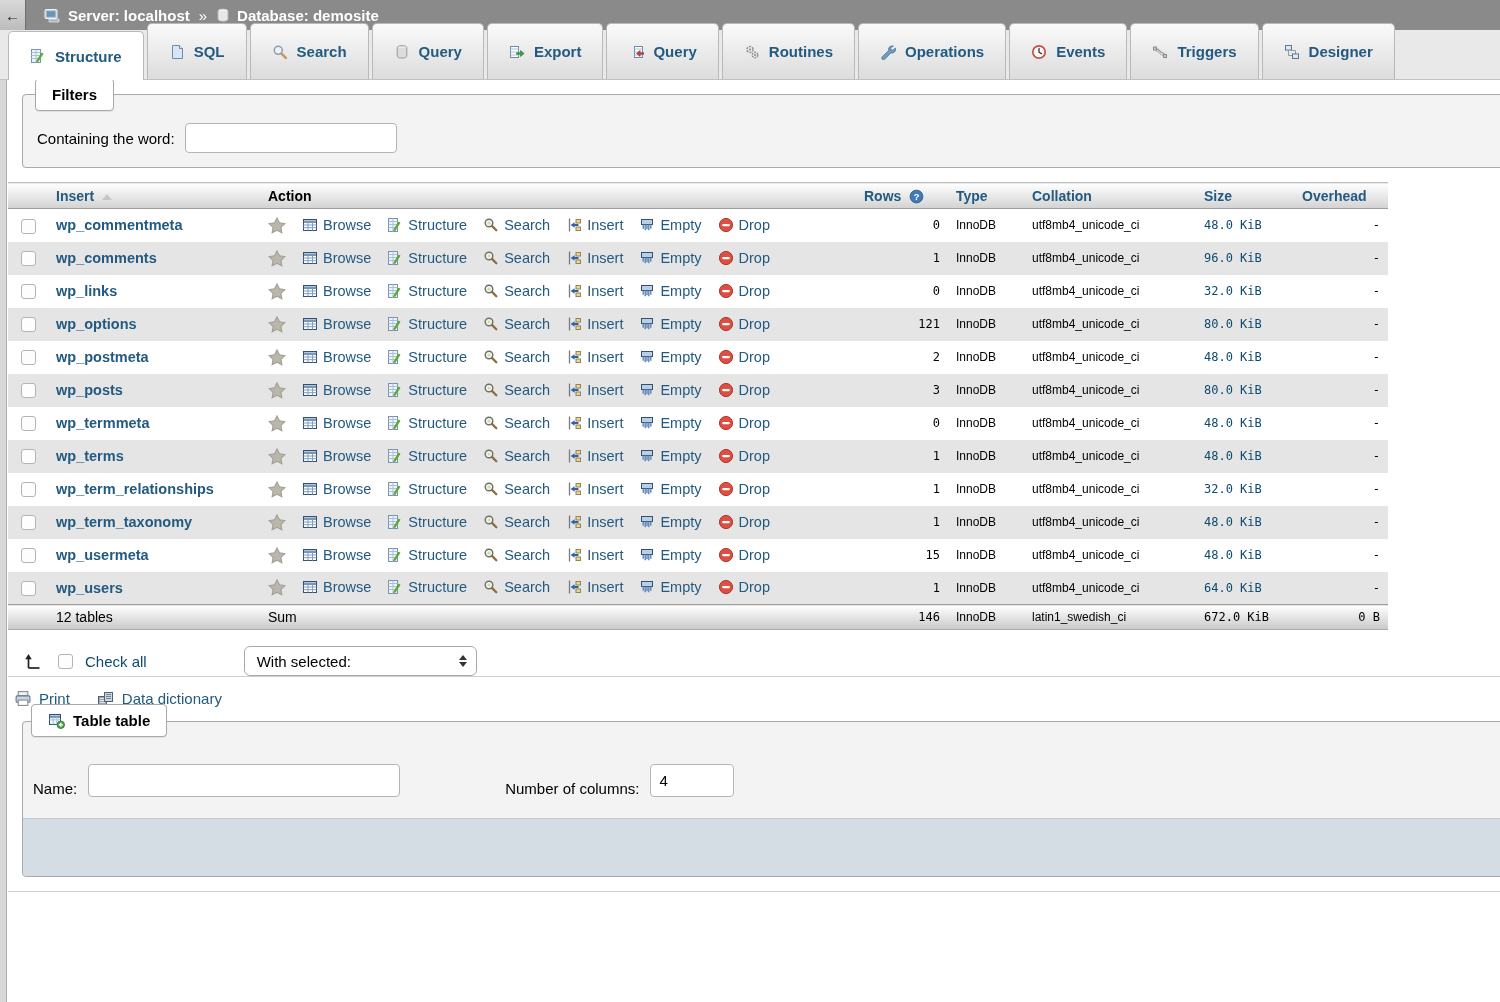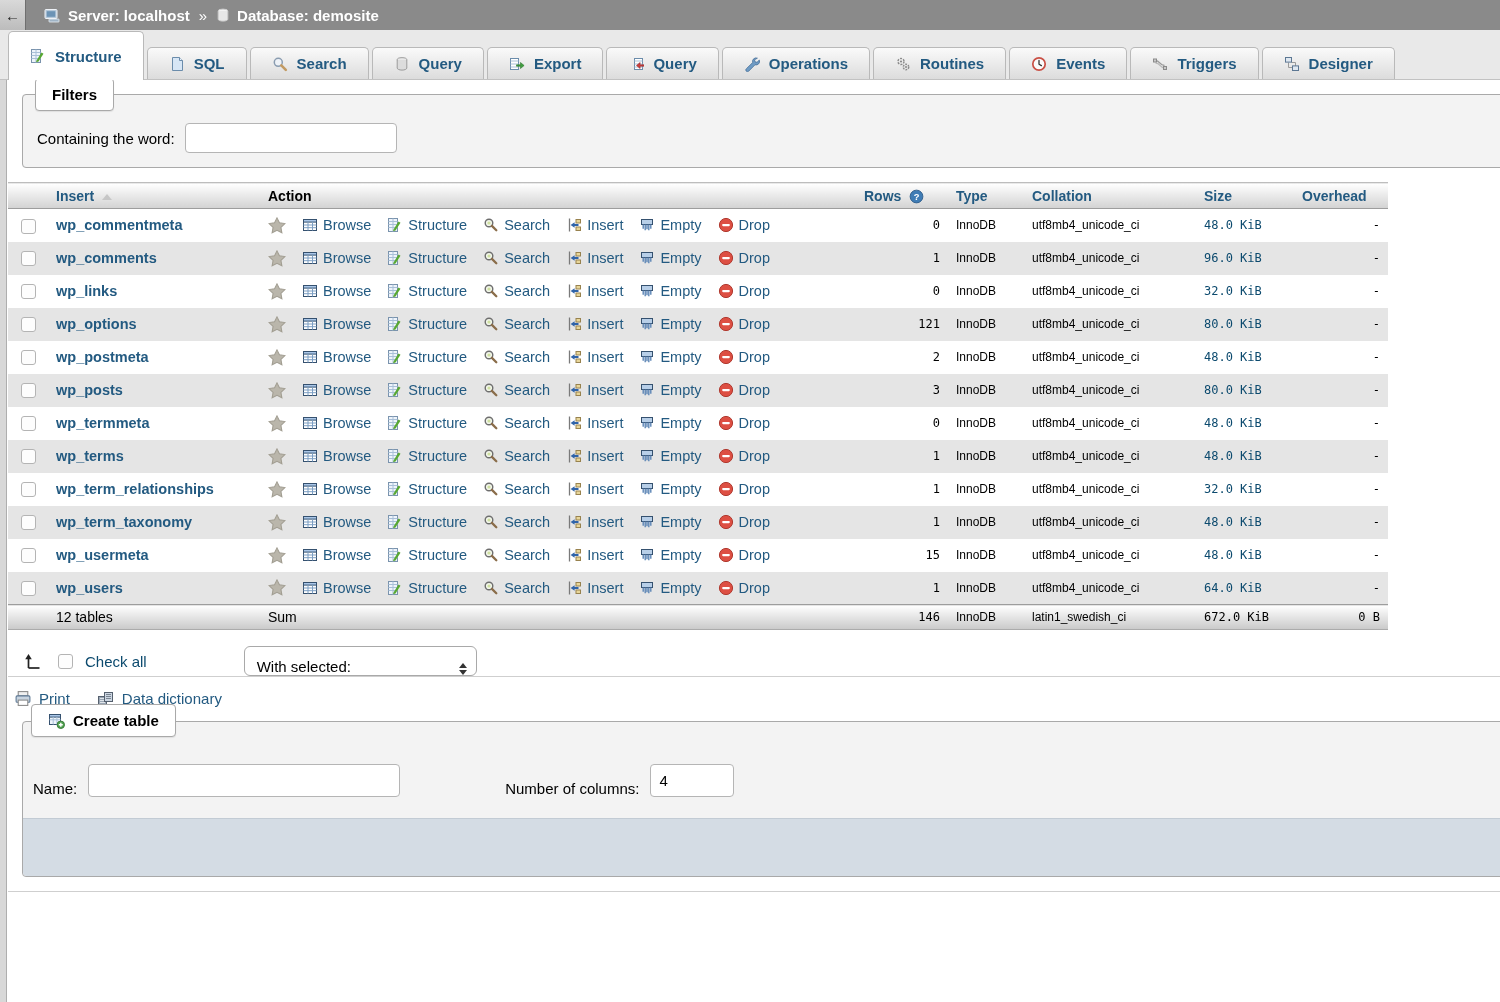--- a/index.html
+++ b/index.html
@@ -10,21 +10,21 @@
   }
   
   .topbar { height:30px; background:#8a8a8a; display:flex; align-items:stretch; }
   .back-btn { width:26px; background:linear-gradient(#d9d9d9,#bcbcbc); border:none; border-right:1px solid #6f6f6f;
     font-size:15px; color:#222; cursor:pointer; display:flex; align-items:center; justify-content:center; padding:0; }
   .crumb { display:flex; align-items:center; gap:7px; padding-left:18px; color:#fff; font-weight:bold; font-size:15px; }
   .crumb a { color:#fff; text-decoration:none; }
   .crumb .sep { font-weight:normal; padding:0 2px; }
   
   .tabbar { height:50px; background:#e9e9e9; border-bottom:1px solid #c2c2c2; display:flex; align-items:flex-end; padding-left:8px; }
-  .tab { height:32px; display:flex; align-items:center; gap:9px; padding:0 21px; margin-right:3px;
+  .tab { height:56px; display:flex; align-items:center; gap:9px; padding:0 21px; margin-right:3px;
     background:linear-gradient(#fafafa,#dcdcdc); border:1px solid #b9b9b9; border-bottom:none;
     border-radius:5px 5px 0 0; color:#235a81; font-weight:bold; font-size:15px; cursor:pointer; }
   .tab.active { background:#fff; height:49px; margin-bottom:-1px; position:relative; z-index:2; }
   .tab svg { flex:none; }
   
   .leftstrip { position:absolute; left:0; top:80px; width:7px; height:922px; background:#d8d8d8; border-right:1px solid #aeaeae; }
   
   .content { margin-left:8px; }
   fieldset.pma { border:1px solid #a9a9a9; border-radius:4px; background:#f3f3f3; position:relative; padding:0; margin:14px; }
   .filters-fs { margin:33px 0 0 6px; width:1486px; height:74px; }
@@ -37,36 +37,36 @@
   .c-check{width:40px;} .c-name{width:212px;} .c-action{width:596px;} .c-rows{width:92px;}
   .c-type{width:76px;} .c-coll{width:172px;} .c-size{width:98px;} .c-ovh{width:94px;}
   thead th { background:linear-gradient(#ffffff,#d2d2d2); border-top:1px solid #bdbdbd; border-bottom:1px solid #9d9d9d;
     height:26px; font-weight:bold; text-align:left; padding:0 8px; color:#235a81; font-size:14px; }
   th.plain { color:#000; }
   tbody td { height:33px; padding:0 8px; white-space:nowrap; }
   tr.odd td { background:#e5e5e5; }
   td.c-check, th.c-check { text-align:center; padding:0; }
   .cbx { appearance:none; -webkit-appearance:none; width:15px; height:15px; border:1px solid #b4b4b4; border-radius:3px; background:#fdfdfd; margin:0; vertical-align:middle; }
   a.tname { color:#235a81; font-weight:bold; text-decoration:none; font-size:14.5px; }
-  .actions { display:flex; align-items:center; }
+  .actions { display:flex; align-items:flex-start; }
   .star { margin-right:16px; display:inline-flex; cursor:pointer; }
   a.act { color:#235a81; text-decoration:none; display:inline-flex; align-items:center; gap:5px; margin-right:16px; font-size:14.5px; }
   td.c-rows, td.c-ovh { text-align:right; font-family:"DejaVu Sans Mono",monospace; font-size:12px; }
   td.c-size { font-family:"DejaVu Sans Mono",monospace; font-size:12px; color:#0c4a6e; }
   td.c-type, td.c-coll { font-size:12px; }
   tr.sumrow td { background:linear-gradient(#ffffff,#c9c9c9); font-weight:normal; height:25px; border-top:1px solid #9d9d9d; border-bottom:1px solid #ababab; }
   tr.sumrow td.c-size { color:#000; }
   .sortarrow { display:inline-block; width:0; height:0; border-left:5px solid transparent; border-right:5px solid transparent;
     border-bottom:6px solid #c6c6c6; margin-left:8px; vertical-align:middle; }
   .help-ic { margin-left:8px; vertical-align:-3px; }
   
   .bulkrow { margin:16px 0 0 16px; display:flex; align-items:center; gap:12px; }
   .bulkrow a { color:#0c4a6e; text-decoration:none; font-size:15px; }
   .selectbox { width:233px; height:30px; border:1px solid #a9a9a9; border-radius:6px; background:#fff;
-    display:flex; align-items:flex-end; justify-content:space-between; padding:0 9px 0 12px; font-size:15px; cursor:pointer; margin-left:85px; }
+    display:flex; align-items:center; justify-content:space-between; padding:0 9px 0 12px; font-size:15px; cursor:pointer; margin-left:85px; }
   .ud { display:flex; flex-direction:column; gap:2px; }
   .ud i { width:0; height:0; border-left:4px solid transparent; border-right:4px solid transparent; }
   .ud .up { border-bottom:5px solid #333; }
   .ud .dn { border-top:5px solid #333; }
   hr.rule { border:none; border-top:1px solid #cfcfcf; margin:0; }
   .hr1 { margin-top:17px; width:1492px; }
   .printrow { margin:13px 0 0 6px; display:flex; align-items:center; gap:7px; }
   .printrow a { color:#235a81; text-decoration:none; font-size:15px; }
   .printrow .gap { width:12px; }
   
@@ -162,35 +162,35 @@
           <rect x="6.5" y="2.5" width="8" height="11" fill="#fff" stroke="#6b8cab"></rect>
           <path d="M6.5 5h8M6.5 8h8M6.5 11h8" stroke="#a9c0d8"></path>
           <path d="M8.5 8.8h-4v-2.3l-3.6 3 3.6 3v-2.3h4z" fill="#cc3f3f" stroke="#962e2e" stroke-width="0.6" transform="translate(7.6 0) scale(1)"></path>
         </svg>
       </span>
     <span>Query</span>
   </div>
   <div class="tab">
     <span>
         <svg width="16" height="16" viewBox="0 0 16 16">
-          <path d="M13.4 2.2a3.5 3.5 0 0 0-4.7 4.3L2.4 12.7a1.7 1.7 0 1 0 2.4 2.4l6.2-6.3a3.5 3.5 0 0 0 4.3-4.7L13 6.3l-2-.5-.5-2z" fill="#6f9bc4" stroke="#49719a" stroke-width="0.8"></path>
-        </svg>
-      </span>
-    <span>Operations</span>
-  </div>
-  <div class="tab">
-    <span>
-        <svg width="16" height="16" viewBox="0 0 16 16">
           <circle cx="6" cy="5.5" r="3" fill="none" stroke="#8a8a8a" stroke-width="1.5" stroke-dasharray="2 1.2"></circle>
           <circle cx="6" cy="5.5" r="1.1" fill="#8a8a8a"></circle>
           <circle cx="11" cy="11" r="2.7" fill="none" stroke="#8a8a8a" stroke-width="1.5" stroke-dasharray="1.8 1.1"></circle>
           <circle cx="11" cy="11" r="1" fill="#8a8a8a"></circle>
         </svg>
       </span>
     <span>Routines</span>
+  </div>
+  <div class="tab">
+    <span>
+        <svg width="16" height="16" viewBox="0 0 16 16">
+          <path d="M13.4 2.2a3.5 3.5 0 0 0-4.7 4.3L2.4 12.7a1.7 1.7 0 1 0 2.4 2.4l6.2-6.3a3.5 3.5 0 0 0 4.3-4.7L13 6.3l-2-.5-.5-2z" fill="#6f9bc4" stroke="#49719a" stroke-width="0.8"></path>
+        </svg>
+      </span>
+    <span>Operations</span>
   </div>
   <div class="tab">
     <span>
         <svg width="16" height="16" viewBox="0 0 16 16">
           <circle cx="8" cy="8" r="6.2" fill="#fbfbfb" stroke="#c94f44" stroke-width="1.7"></circle>
           <path d="M8 4.5V8.2l2.4 1.4" stroke="#333" stroke-width="1.3" fill="none" stroke-linecap="round"></path>
         </svg>
       </span>
     <span>Events</span>
   </div>
@@ -1243,21 +1243,21 @@
     <div class="legend-box create-legend">
       <span>
           <svg width="17" height="17" viewBox="0 0 17 17">
             <rect x="1.5" y="2.5" width="11" height="10" fill="#eef4fb" stroke="#35516f"></rect>
             <rect x="1.5" y="2.5" width="11" height="2.6" fill="#a9c6e8" stroke="#35516f"></rect>
             <path d="M1.5 7.8h11M5.2 5v7.5M8.9 5v7.5" stroke="#a9c0d8" fill="none"></path>
             <circle cx="12.8" cy="12.8" r="3.7" fill="#51a351" stroke="#3c7d3c"></circle>
             <path d="M12.8 10.8v4M10.8 12.8h4" stroke="#fff" stroke-width="1.4"></path>
           </svg>
         </span>
-      <span>Create table</span>
+      <span>Table table</span>
     </div>
     <div class="create-body">
       <label>Name:</label>
       <input type="text" class="name-inp" value="" style="">
       <label class="cols-label">Number of columns:</label>
       <input type="text" class="cols-inp" value="4" style="">
     </div>
     <div class="fs-footer"></div>
   </fieldset>
 

